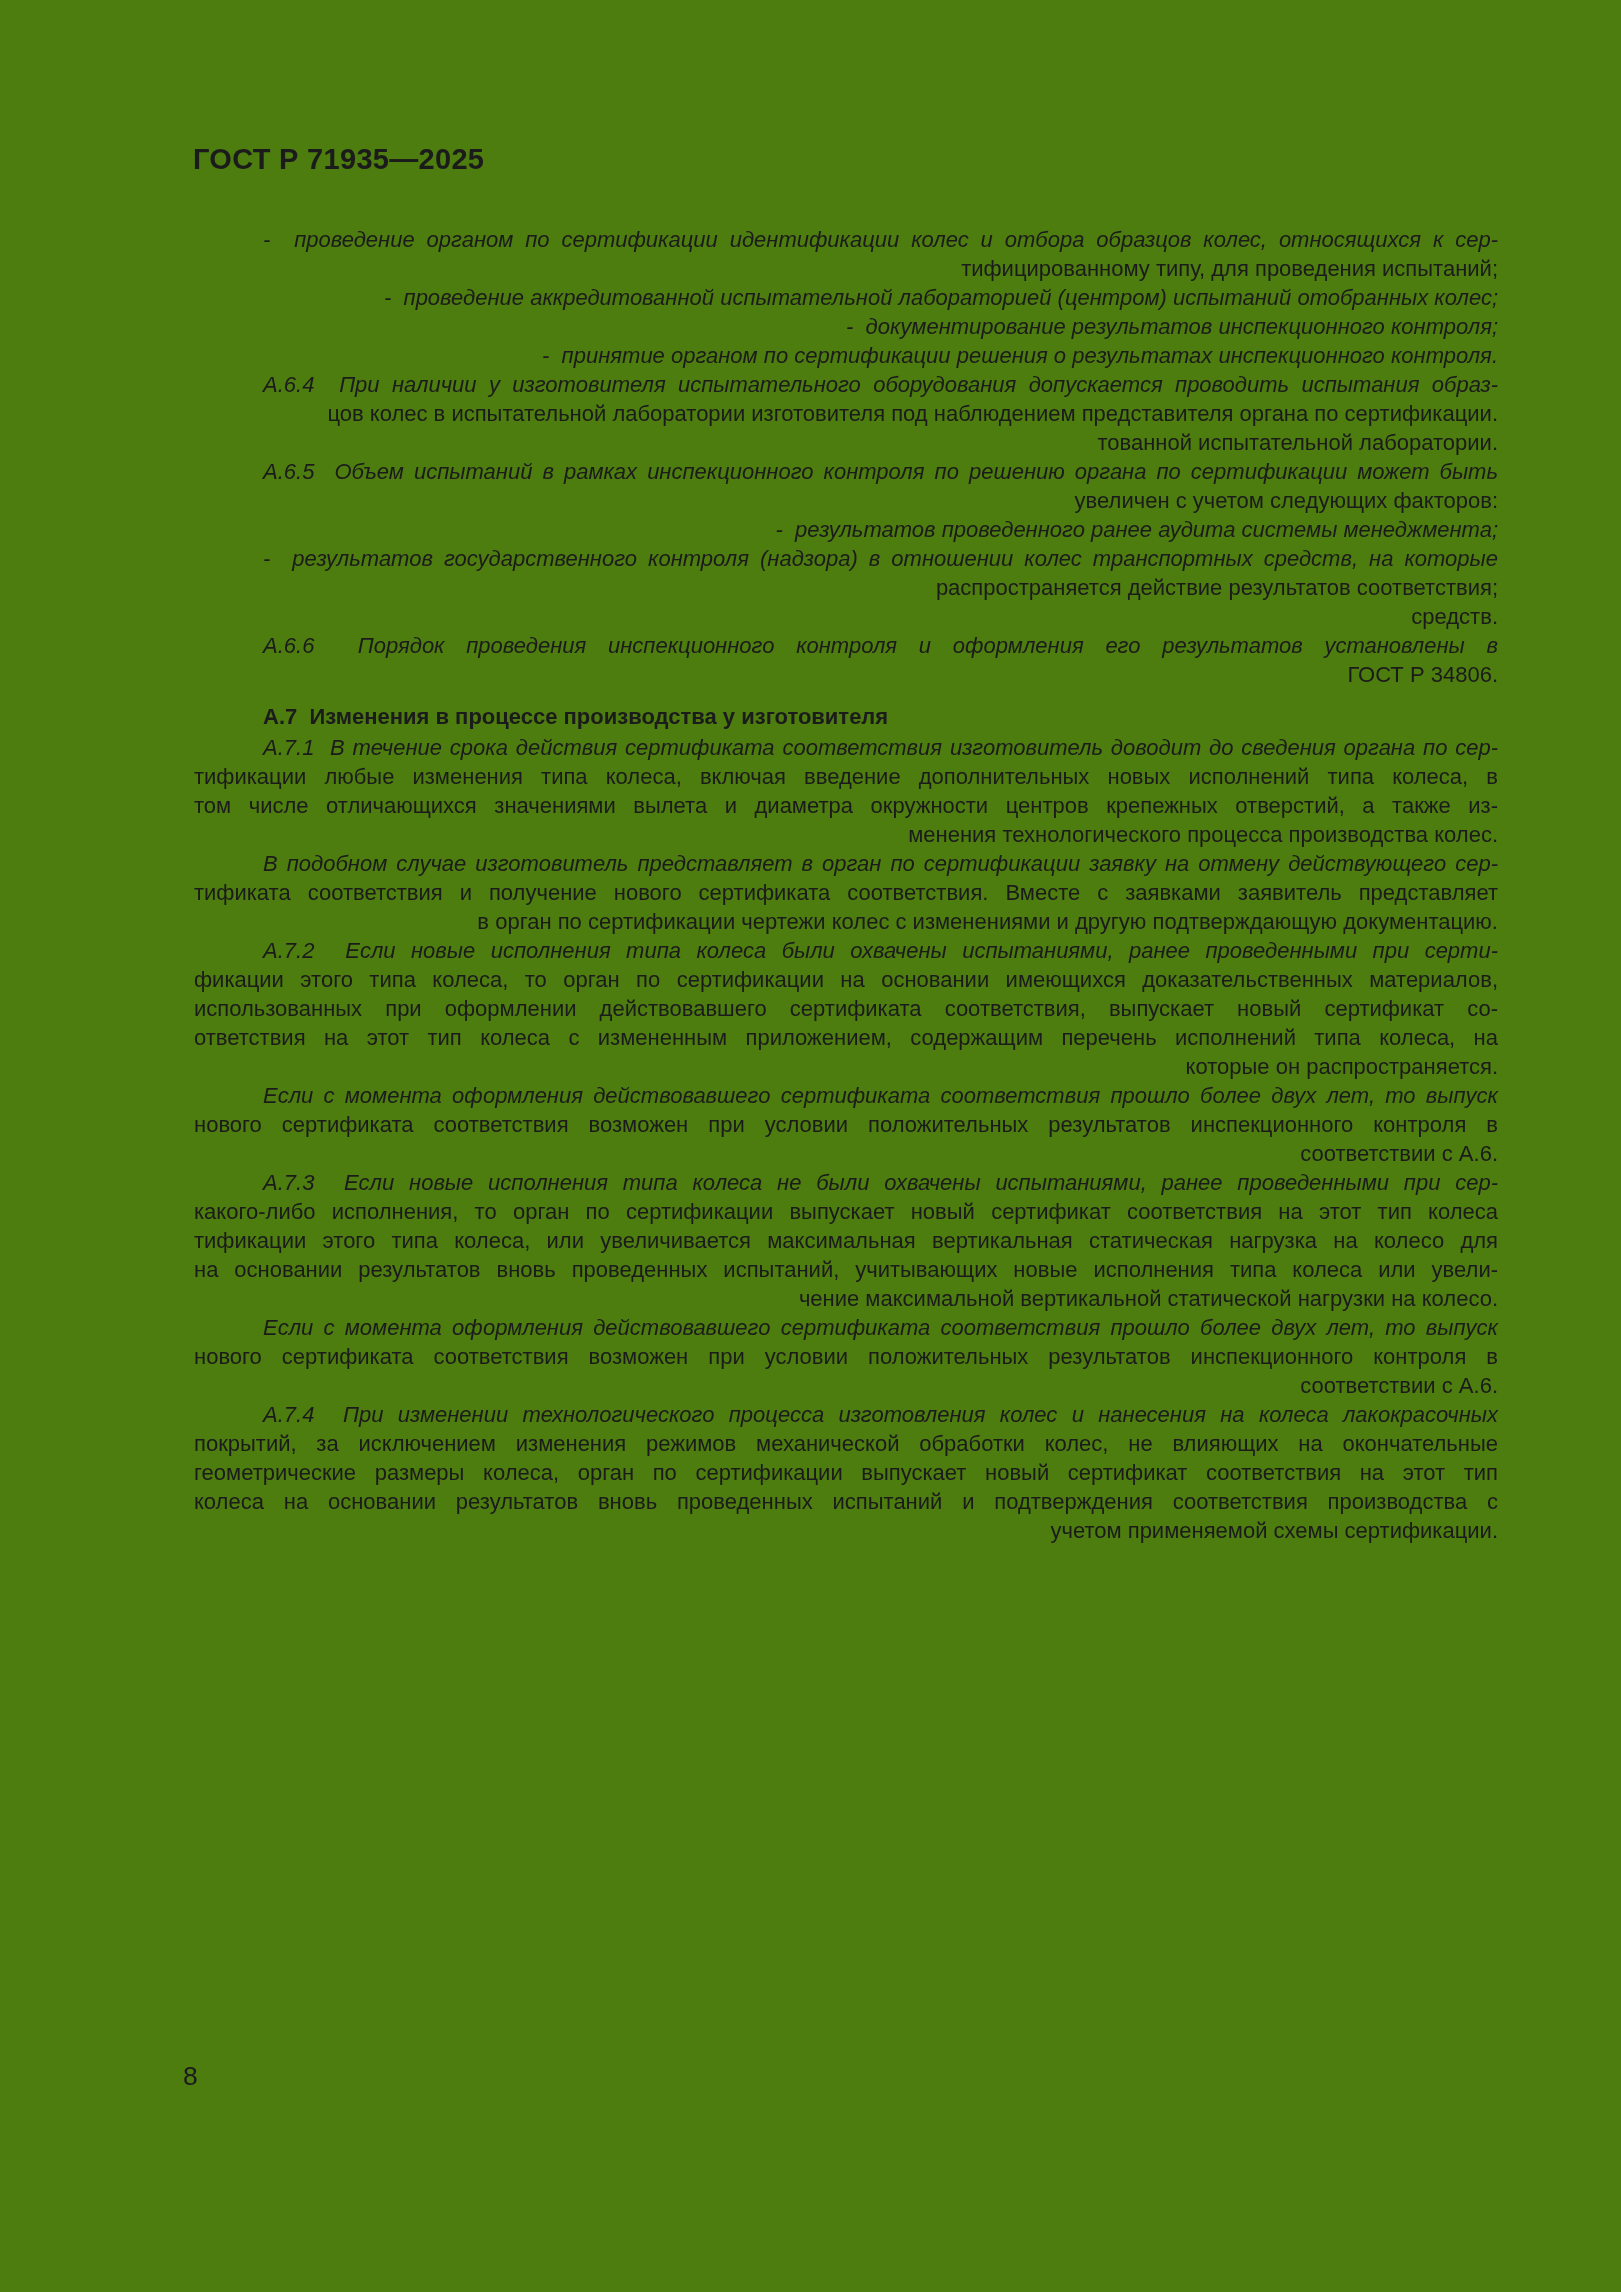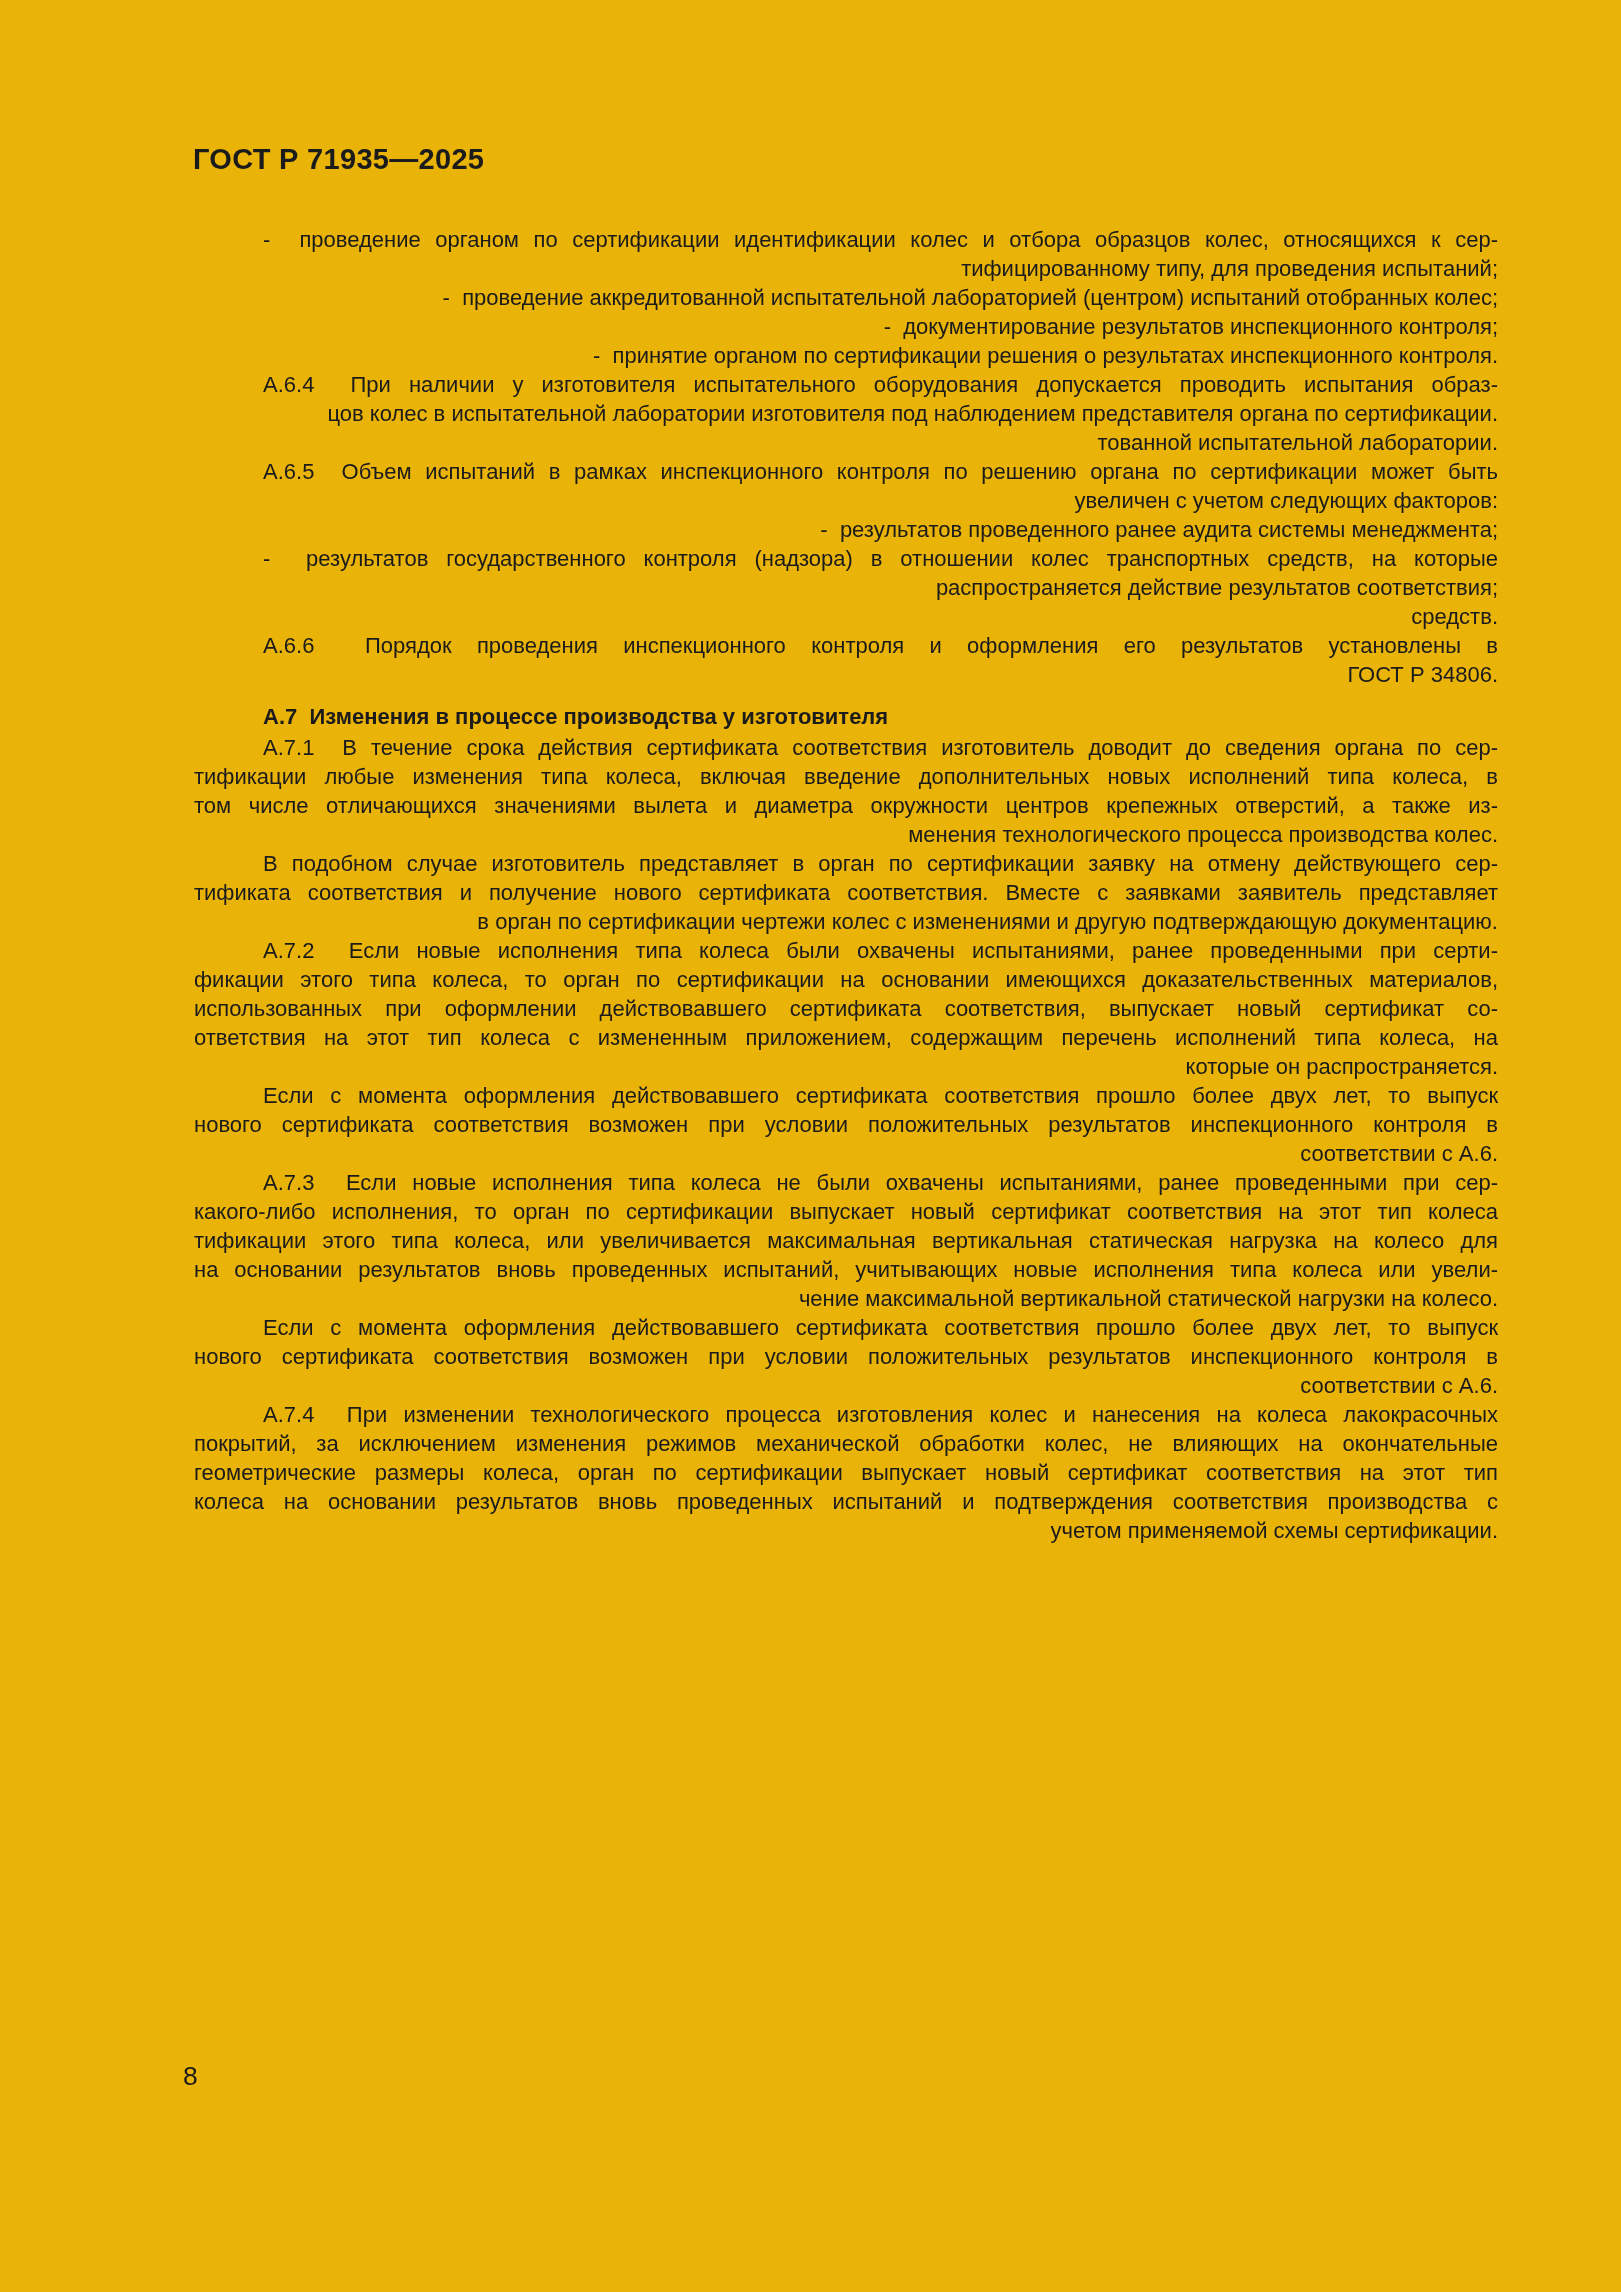--- a/index.html
+++ b/index.html
@@ -1,20 +1,20 @@
 <!DOCTYPE html>
 <html><head>
 <meta charset="utf-8">
 <style>
   html, body { margin: 0; padding: 0; background: #e8e8e8; }
   .page {
     position: relative;
     width: 1621px;
     height: 2293px;
-    background: #eab308;
+    background: #4d7c0f;
     font-family: "Liberation Sans", sans-serif;
     color: #1b1b1b;
     overflow: hidden;
   }
   .doc-header {
     position: absolute;
     left: 193px;
     top: 143px;
     font-size: 29px;
     font-weight: bold;
@@ -32,21 +32,21 @@
   .paragraph { margin: 0; }
   .t-line {
     height: 29px;
     text-align: justify;
     text-align-last: justify;
   }
   .t-line.final {
     text-align: right;
     text-align-last: auto;
   }
-  .t-line.indent { text-indent: 69px; }
+  .t-line.indent { text-indent: 69px; font-style: italic; }
   .clause-heading {
     height: 29px;
     margin-top: 12.7px;
     margin-bottom: 2px;
     font-weight: bold;
     text-indent: 69px;
   }
   .page-number {
     position: absolute;
     left: 183px;

